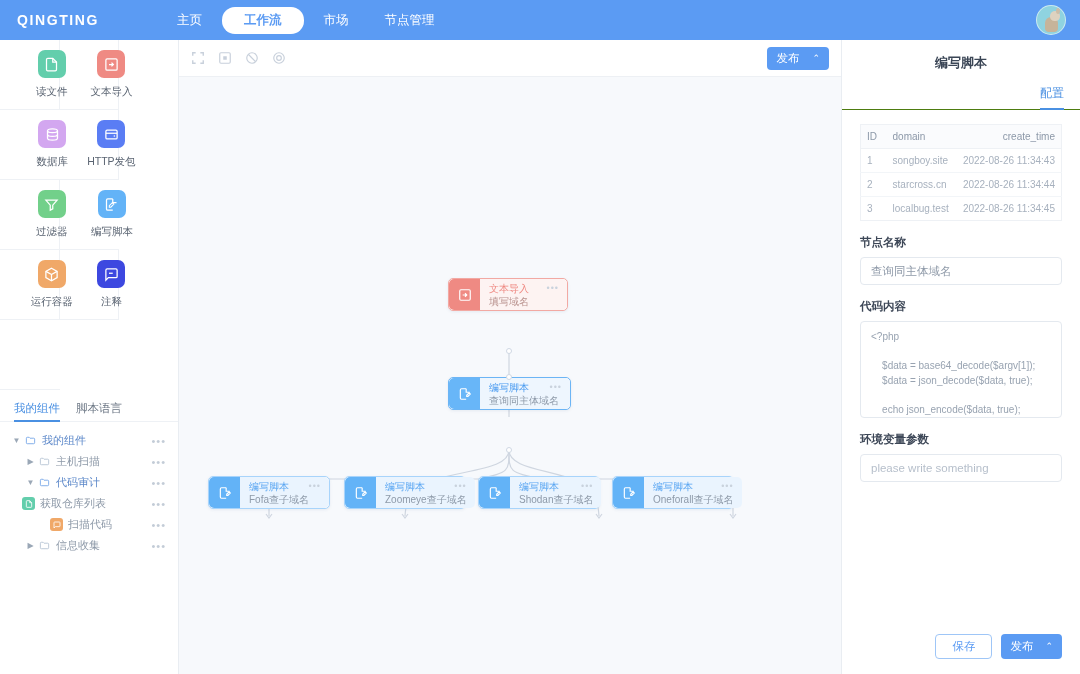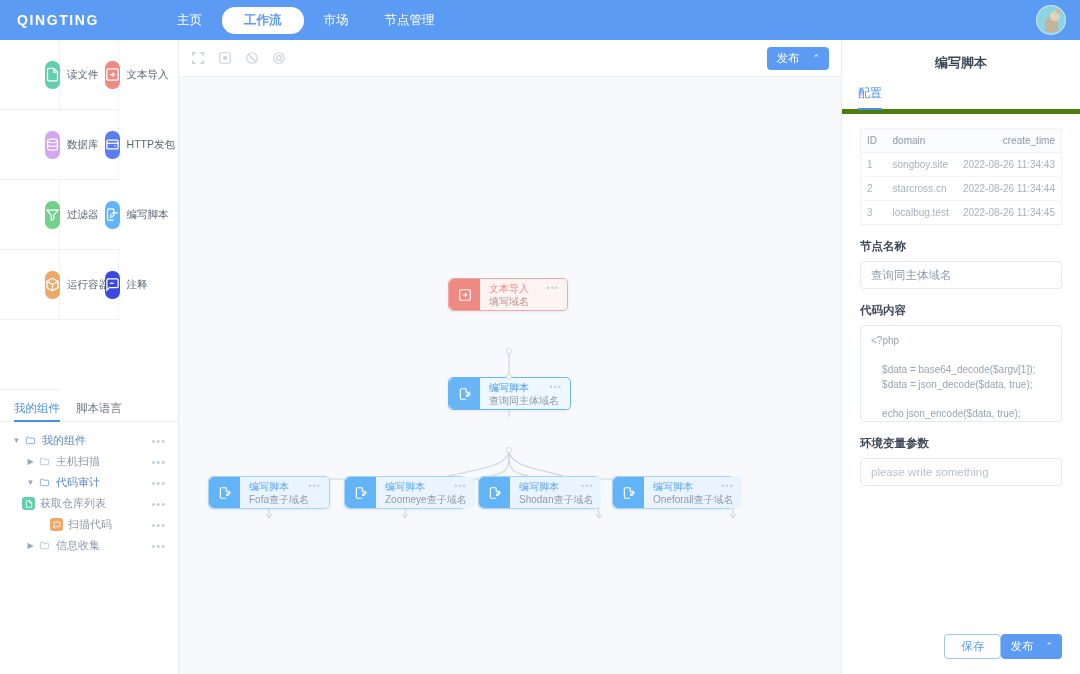--- a/index.html
+++ b/index.html
@@ -60,22 +60,22 @@
     position: absolute; top: 40px; left: 0;
     width: 179px; height: 634px;
     background: #ffffff;
     border-right: 1px solid #e9edf2;
   }
   .palette { display: flex; flex-wrap: wrap; }
   .palette-cell {
     width: 59.6px; height: 70px;
     border-right: 1px solid #eef1f5;
     border-bottom: 1px solid #eef1f5;
-    display: flex; 
-    align-items: center; justify-content: space-between;
+    display: flex; flex-direction: column;
+    align-items: center; justify-content: center;
     cursor: pointer; gap: 7px; padding-left: 45px;
   }
   .palette-cell:nth-child(3n) { border-right: none; }
   .palette-cell.empty { cursor: default; }
   .pal-icon {
     width: 28px; height: 28px; border-radius: 7px;
     display: flex; align-items: center; justify-content: center;
   }
   .pal-icon svg { width: 15px; height: 15px; }
   .pal-label { font-size: 10.5px; color: #5a6472; white-space: nowrap; }
@@ -199,22 +199,22 @@
     width: 239px; height: 634px;
     background: #ffffff;
     border-left: 1px solid #e9edf2;
     display: flex; flex-direction: column;
   }
   .rp-title {
     height: 45px; display: flex; align-items: center; justify-content: center;
     font-size: 13px; color: #3b4656; font-weight: bold;
   }
   .rp-tabs {
-    padding: 0 16px; border-bottom: 5px solid #4d7c0f;
-    display: flex; gap: 18px;
+    padding: 0 16px; border-bottom: 1px solid #4d7c0f;
+    display: flex; gap: 18px; justify-content: flex-end;
   }
   .rp-tab {
     font-size: 12px; color: #4a90e2; padding-bottom: 7px;
     position: relative; cursor: pointer;
   }
   .rp-tab.active::after {
     content: ''; position: absolute; left: 0; right: 0; bottom: -1px;
     height: 2px; background: #4a90e2;
   }
   .rp-scroll { flex: 1; padding: 14px 18px 0 18px; overflow: hidden; }
@@ -256,21 +256,21 @@
   .code-area {
     width: 100%; height: 97px; border: 1px solid #e4e9ef;
     border-radius: 4px; background: #fff;
     padding: 8px 10px; font-size: 10px; line-height: 14.5px;
     color: #98a3b1; white-space: pre;
     font-family: "Liberation Sans", sans-serif;
     overflow: hidden;
   }
   .rp-footer {
     height: 56px; display: flex; align-items: center;
-    justify-content: flex-end; gap: 0; padding-right: 18px;
+    justify-content: flex-end; gap: 9px; padding-right: 18px;
   }
   .btn-save {
     background: #fff; color: #5b9bf3; border: 1px solid #9fc6f7;
     border-radius: 4px; height: 25px; padding: 0 16px;
     font-size: 11.5px; cursor: pointer;
     font-family: "Liberation Sans", sans-serif;
   }
   .btn-pub {
     background: #5b9bf3; color: #fff; border: none;
     border-radius: 4px; height: 25px; padding: 0 9px;

